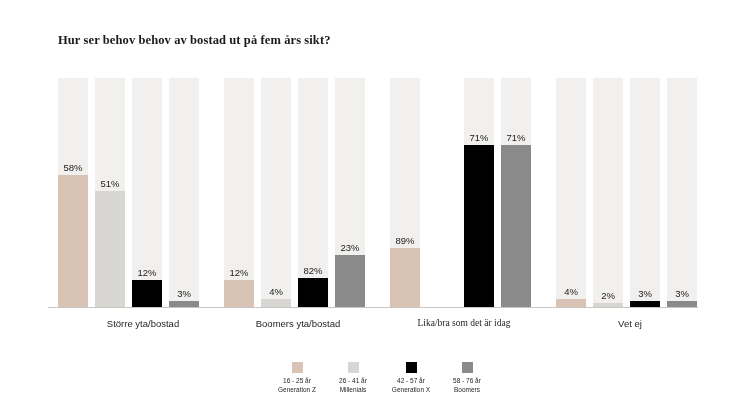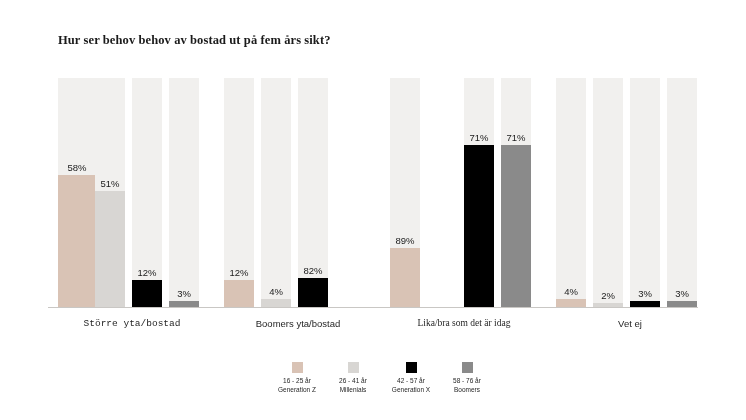--- a/index.html
+++ b/index.html
@@ -120,21 +120,21 @@
 </style>
 </head>
 <body>
 
 <div id="chart-root">
 
   <div id="chart-title">Hur ser behov behov av bostad ut på fem års sikt?</div>
 
   <div id="plot-area">
       <div class="bar-group" style="left: 58px; width: 141px;">
-        <div class="bar-slot" style="left: 0px; padding-left: 8px;">
+        <div class="bar-slot" style="left: 0px;">
           <div class="bar-track" style="background: rgb(241, 240, 238);"></div>
           <div class="bar-fill" style="height: 133px; background: rgb(217, 195, 181);"></div>
           <span class="bar-value" style="bottom: 135px;">58%</span>
         </div>
         <div class="bar-slot" style="left: 37px;">
           <div class="bar-track" style="background: rgb(241, 240, 238);"></div>
           <div class="bar-fill" style="height: 117px; background: rgb(216, 214, 211);"></div>
           <span class="bar-value" style="bottom: 119px;">51%</span>
         </div>
         <div class="bar-slot" style="left: 74px;">
@@ -156,20 +156,25 @@
         </div>
         <div class="bar-slot" style="left: 37px;">
           <div class="bar-track" style="background: rgb(241, 240, 238);"></div>
           <div class="bar-fill" style="height: 9px; background: rgb(216, 214, 211);"></div>
           <span class="bar-value" style="bottom: 11px;">4%</span>
         </div>
         <div class="bar-slot" style="left: 74px;">
           <div class="bar-track" style="background: rgb(241, 240, 238);"></div>
           <div class="bar-fill" style="height: 30px; background: rgb(0, 0, 0);"></div>
           <span class="bar-value" style="bottom: 32px;">82%</span>
+        </div>
+        <div class="bar-slot" style="left: 111px;">
+          <div class="bar-track" style="background: rgb(241, 240, 238);"></div>
+          <div class="bar-fill" style="height: 53px; background: rgb(138, 138, 138);"></div>
+          <span class="bar-value" style="bottom: 55px;">23%</span>
         </div>
       </div>
       <div class="bar-group" style="left: 390px; width: 141px;">
         <div class="bar-slot" style="left: 0px;">
           <div class="bar-track" style="background: rgb(241, 240, 238);"></div>
           <div class="bar-fill" style="height: 60px; background: rgb(217, 195, 181);"></div>
           <span class="bar-value" style="bottom: 62px;">89%</span>
         </div>
         <div class="bar-slot" style="left: 74px;">
           <div class="bar-track" style="background: rgb(241, 240, 238);"></div>
@@ -224,17 +229,17 @@
         <span class="legend-line1">42 - 57 år</span>
         <span class="legend-line2">Generation X</span>
       </div>
       <div class="legend-item" style="left: 424px;">
         <span class="legend-swatch" style="background: rgb(138, 138, 138);"></span>
         <span class="legend-line1">58 - 76 år</span>
         <span class="legend-line2">Boomers</span>
       </div>
     </div>
 
-<div class="cat-label" style="left: 132px; font-family: Liberation Mono, monospace;">Större yta/bostad</div>
+<div class="cat-label" style="left: 143px;">Större yta/bostad</div>
     <div class="cat-label" style="left: 298px;">Boomers yta/bostad</div>
     <div class="cat-label" style="left: 464px; font-family: Liberation Serif, serif;">Lika/bra som det är idag</div>
     <div class="cat-label" style="left: 630px;">Vet ej</div>
   </div>
 
 </body></html>

